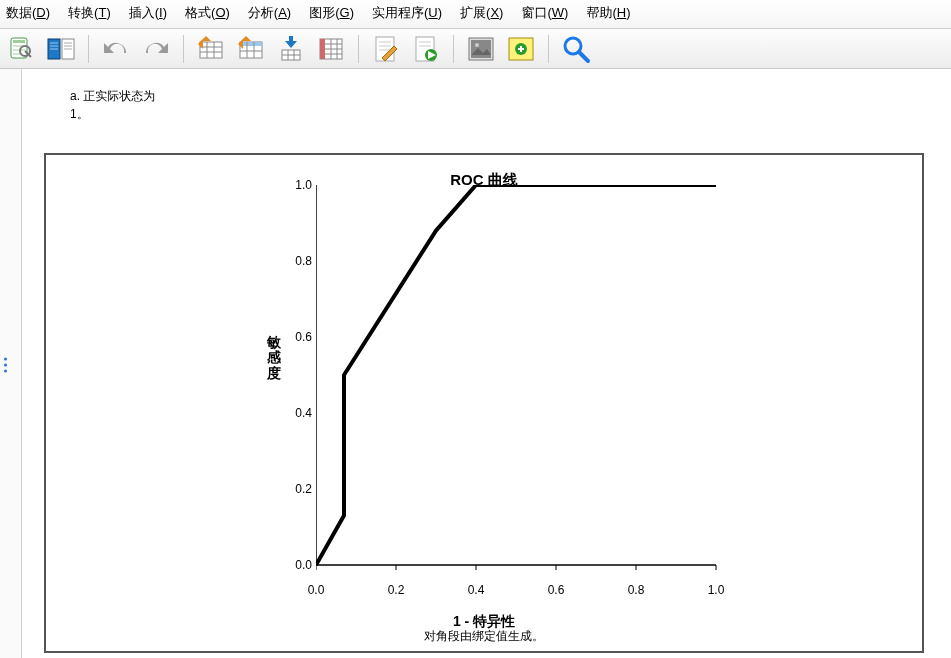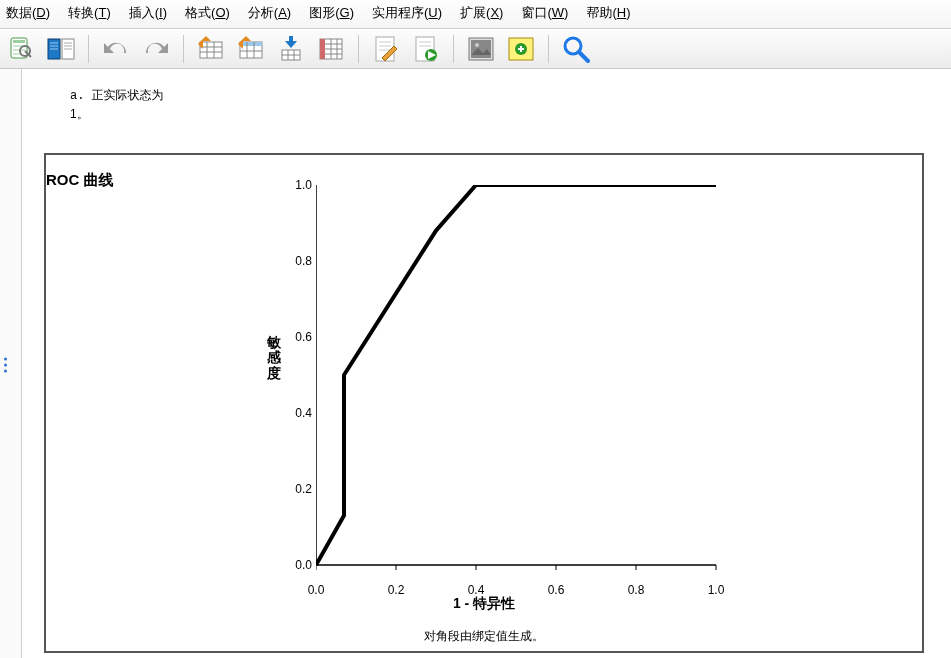--- a/index.html
+++ b/index.html
@@ -57,48 +57,48 @@
   }
   .handle-dots span { width:3px; height:3px; background:#2a6fd6; border-radius:50%; }
   .doc {
     position: absolute; left: 22px; right: 0; top: 0; bottom: 0;
     overflow: hidden;
     padding: 0 10px;
     font-size: 12px;
   }
   .notes { margin: 4px 0 0 24px; line-height: 1.5; }
   .notes .line1 { }
-  .notes .sub { margin-left: 14px; margin-top: 18px; font-family: Liberation Mono, monospace; }
+  .notes .sub { margin-left: 14px; margin-top: 18px; }
   .chart-frame {
     margin: 30px 0 0 12px;
     width: 880px;
     height: 500px;
     border: 2px solid #555;
     background: #fff;
     position: relative;
   }
   .chart-inner {
     position: absolute; inset: 0;
   }
   .chart-title {
     position: absolute; top: 16px; left: 0; right: 0;
-    text-align: left;
+    text-align: center;
     font-weight: bold; font-size: 15px;
   }
   .ylabel {
     position: absolute;
     left: 220px; top: 180px;
     width: 16px;
     font-weight: bold; font-size: 14px;
     text-align: center;
     line-height: 1.1;
   }
   .xlabel {
     position: absolute;
-    bottom: 38px; left: 0; right: 0;
+    bottom: 20px; left: 0; right: 0;
     text-align: center;
     font-weight: bold; font-size: 14px;
   }
   .footnote {
     position: absolute;
     bottom: 6px; left: 0; right: 0;
     text-align: center; font-size: 12px;
   }
   .plot {
     position: absolute;

